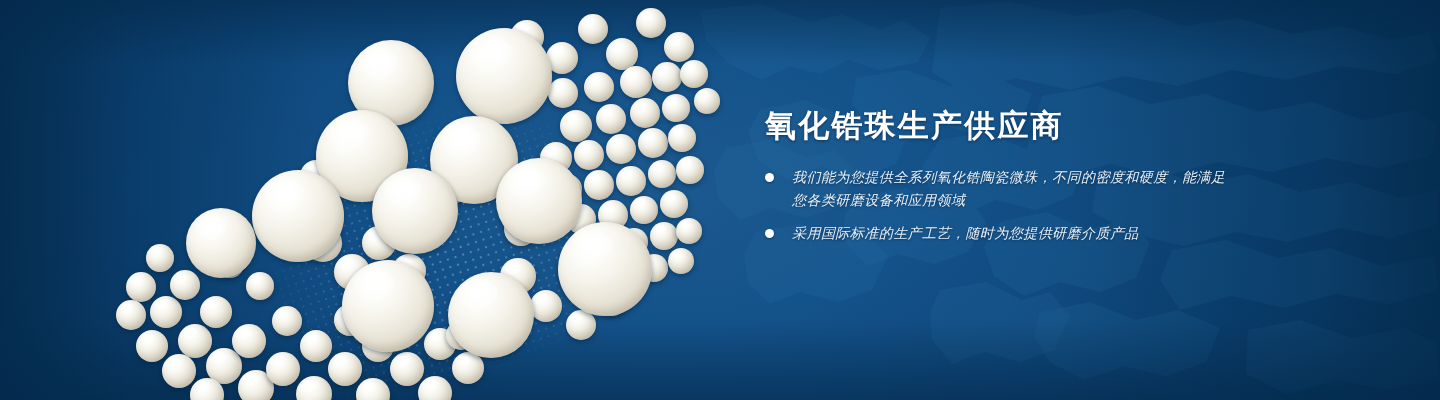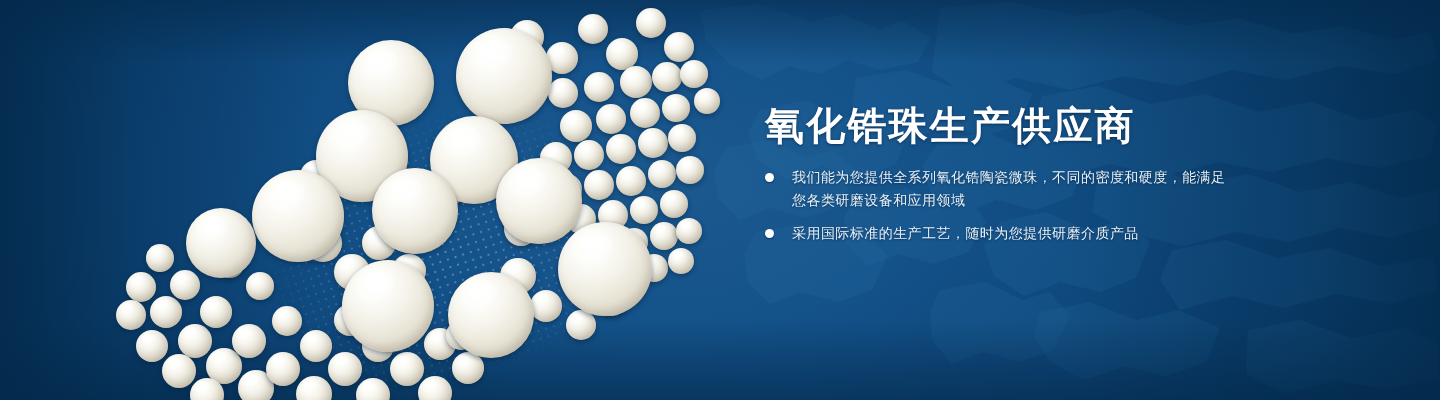--- a/index.html
+++ b/index.html
@@ -54,27 +54,27 @@
   .bead::after {
     content:""; position:absolute;
     left:22%; top:12%; width:36%; height:26%;
     border-radius:50%;
     background:radial-gradient(ellipse at 45% 40%, rgba(255,255,255,0.97) 0%, rgba(255,255,255,0.45) 55%, rgba(255,255,255,0) 100%);
   }
 
   
   .copy { position:absolute; left:765px; top:106px; width:470px; }
   .headline {
-    color:#ffffff; font-size:39px; font-weight:bold;
+    color:#ffffff; font-size:31px; font-weight:bold;
     letter-spacing:2.2px; line-height:40px;
     text-shadow:0 1px 3px rgba(0,22,48,0.55);
     white-space:nowrap;
   }
   .points { margin-top:20px; }
-  .point { position:relative; padding-left:27px; margin-bottom:10px; }
+  .point { position:relative; padding-left:27px; margin-bottom:10px;font-style:italic; }
   .point:last-child { margin-bottom:16px; }
   .dot {
     position:absolute; left:0; top:7px;
     width:9px; height:9px; border-radius:50%;
     background:#ffffff;
     box-shadow:0 1px 2px rgba(0,20,45,0.5);
   }
   .point-text {
     color:#e9f1f8; font-size:14px; line-height:23px;
     letter-spacing:0.45px;

